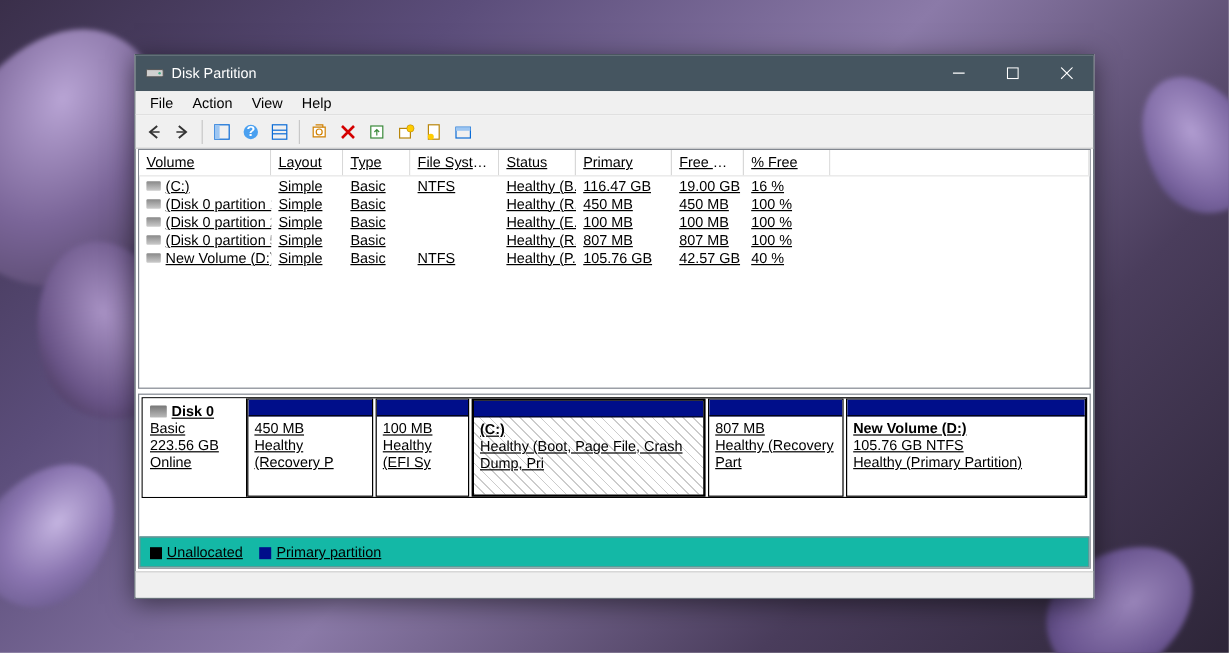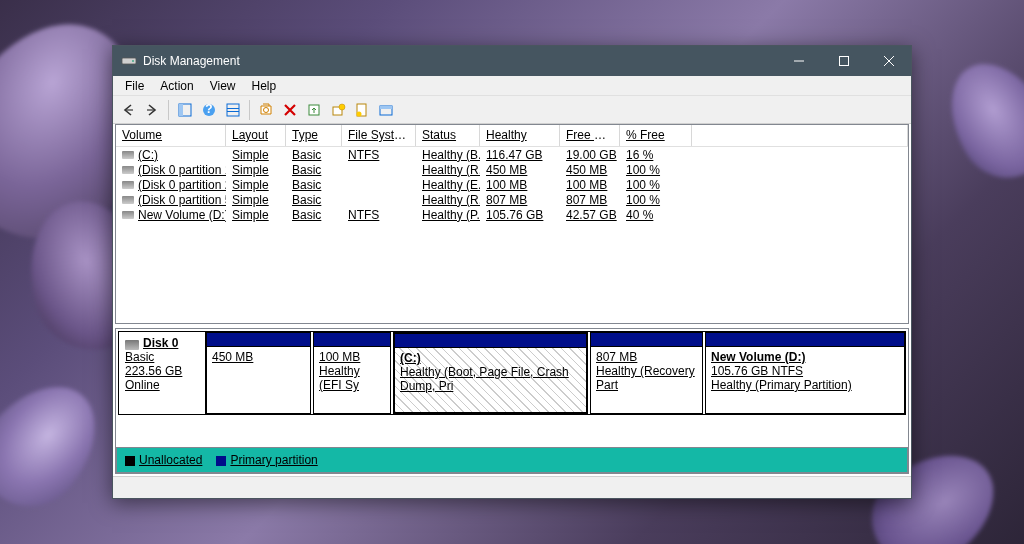--- a/index.html
+++ b/index.html
@@ -73,21 +73,21 @@
 
   .graphical {
     flex: 1; border: 1px solid #828790; background: #fff; overflow: hidden;
     display: flex; flex-direction: column;
   }
   .disk-row { display: flex; border: 1px solid #000; margin: 2px; height: 84px; }
   .disk-label {
     width: 88px; background: #fff; border-right: 1px solid #000;
     padding: 4px 6px; display: flex; flex-direction: column; font-size: 12px;
   }
-  .disk-label .dname { font-weight: bold; display: flex; align-items: flex-end; }
+  .disk-label .dname { font-weight: bold; display: flex; align-items: center; }
   .disk-icon-sm { width: 14px; height: 10px; background: linear-gradient(#777, #bbb); border-radius: 1px; margin-right: 4px; display: inline-block; }
   .partitions { flex: 1; display: flex; gap: 2px; padding: 0; }
   .part {
     border: 1px solid #000; display: flex; flex-direction: column; overflow: hidden;
     position: relative; background: #fff;
   }
   .part-bar { height: 14px; background: #000e8a; border-bottom: 1px solid #000; flex-shrink: 0; }
   .part-body { flex: 1; padding: 3px 5px; font-size: 11px; overflow: hidden; position: relative; }
   .part-body .ptitle { font-weight: bold; }
   .part.selected .part-body {
@@ -118,21 +118,21 @@
 
 <div class="window">
 
   <div class="titlebar">
     <span class="titlebar-icon">
       <svg width="16" height="16" viewBox="0 0 16 16">
           <rect x="1" y="5" width="14" height="6" rx="1" fill="#d0d0d0" stroke="#555" stroke-width="0.8"></rect>
           <circle cx="12" cy="8" r="1" fill="#4a8"></circle>
         </svg>
     </span>
-    <span class="titlebar-title">Disk Management</span>
+    <span class="titlebar-title">Disk Partition</span>
     <div class="win-btn">
       <svg width="10" height="10">
           <path d="M0 5 h10" stroke="#fff" stroke-width="1"></path>
         </svg>
     </div>
     <div class="win-btn">
       <svg width="10" height="10">
           <rect x="0.5" y="0.5" width="9" height="9" fill="none" stroke="#fff" stroke-width="1"></rect>
         </svg>
     </div>
@@ -224,21 +224,21 @@
 
   <div class="content">
 
     <div class="volume-list">
       <div class="list-header">
         <div class="col-h c-volume">Volume</div>
         <div class="col-h c-layout">Layout</div>
         <div class="col-h c-type">Type</div>
         <div class="col-h c-fs">File System</div>
         <div class="col-h c-status">Status</div>
-        <div class="col-h c-cap">Healthy</div>
+        <div class="col-h c-cap">Primary</div>
         <div class="col-h c-free">Free Spa...</div>
         <div class="col-h c-pct">% Free</div>
         <div class="col-h c-rest"></div>
       </div>
       <div class="list-body" id="list-body">
           <div class="row">
             <div class="cell c-volume">
               <span class="vol-icon"></span>
               <span>(C:)</span>
             </div>
@@ -316,20 +316,21 @@
             </div>
           <div>Basic</div>
           <div>223.56 GB</div>
           <div>Online</div>
         </div>
         <div class="partitions" id="partitions">
             <div class="part" style="width: 105px;">
               <div class="part-bar"></div>
               <div class="part-body">
                 <div>450 MB</div>
+                <div>Healthy (Recovery P</div>
               </div>
             </div>
             <div class="part" style="width: 78px;">
               <div class="part-bar"></div>
               <div class="part-body">
                 <div>100 MB</div>
                 <div>Healthy (EFI Sy</div>
               </div>
             </div>
             <div class="part selected" style="width: 195px;">

